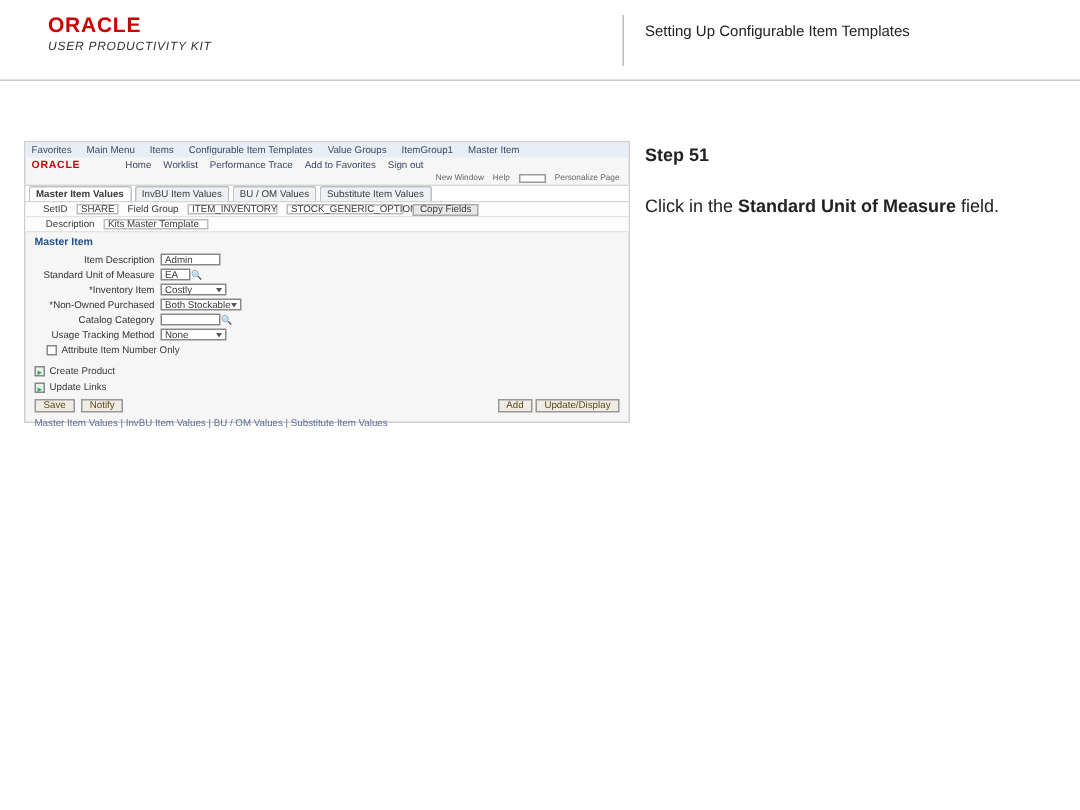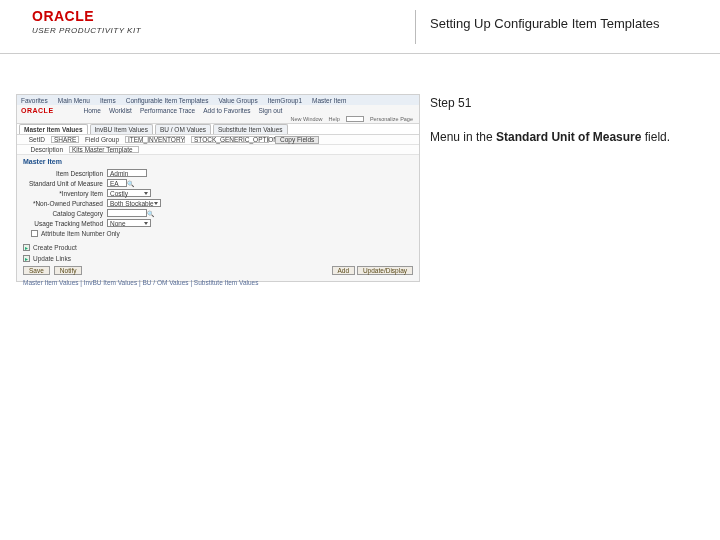--- a/index.html
+++ b/index.html
@@ -18,21 +18,21 @@
     position: absolute; left: 32px; top: 8px;
     font-weight: bold; color: #c00; font-size: 14px; letter-spacing: 0.5px;
   }
   .logo-sub {
     position: absolute; left: 32px; top: 26px;
     font-size: 8px; color: #333; letter-spacing: 0.5px; font-style: italic;
   }
   .topbar-divider { position:absolute; left:415px; top:10px; width:1px; height:34px; background:#bbb; }
   .page-title {
     position: absolute; left: 430px; top: 16px;
-    font-size: 13px; color: #222;
+    font-size: 10px; color: #222;
   }
   .app-area {
     position: absolute; left: 16px; top: 94px;
     width: 404px; height: 188px;
     border: 1px solid #d0d0d0;
     background: #f6f6f6;
     font-size: 6.5px;
     color: #3a3a3a;
   }
   .app-header {
@@ -71,38 +71,38 @@
   .create-row .plus{ width:7px; height:7px; border:1px solid #888; background:#eaf3ea; color:#2a7; display:inline-flex; align-items:center; justify-content:center; font-size:6px;}
   .btnbar { display:flex; gap:4px; padding:2px 6px; align-items:center;}
   .btnbar .btn2{ border:1px solid #999; background:#f0ece4; height:9px; padding:0 5px; display:inline-flex; align-items:center; color:#5a4a1a;}
   .right-btns { position:absolute; right:6px;}
   .footer-links { padding:2px 6px; color:#5a6f99;}
   .instructions {
     position: absolute; left: 430px; top: 96px;
     width: 260px;
     font-size: 12px; color:#222;
   }
-  .instructions .step { margin-bottom: 20px; }
+  .instructions .step { margin-bottom: 20px; font-weight: bold; }
 </style>
 </head>
 <body>
 
 <div class="topbar">
   <div class="logo">
     <span>ORACLE</span>
   </div>
   <div class="logo-sub">USER PRODUCTIVITY KIT</div>
   <div class="topbar-divider"></div>
   <div class="page-title">Setting Up Configurable Item Templates</div>
 </div>
 
 <div class="instructions">
   <div class="step">Step 51</div>
   <div>
-    <span>Menu in the </span><b>Standard Unit of Measure</b><span> field.</span>
+    <span>Click in the </span><b>Standard Unit of Measure</b><span> field.</span>
   </div>
 </div>
 
 <div class="app-area">
 
   <div class="app-header">
     <span>Favorites</span>
     <span>Main Menu</span>
     <span>Items</span>
     <span>Configurable Item Templates</span>

